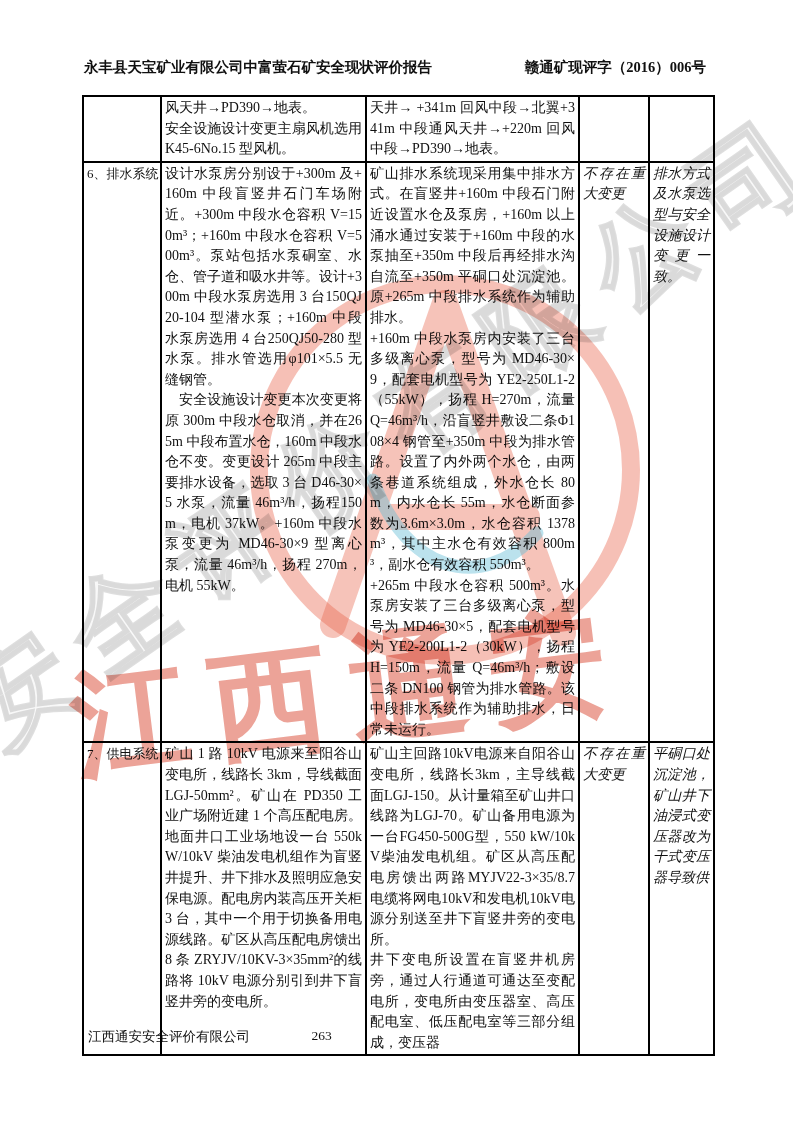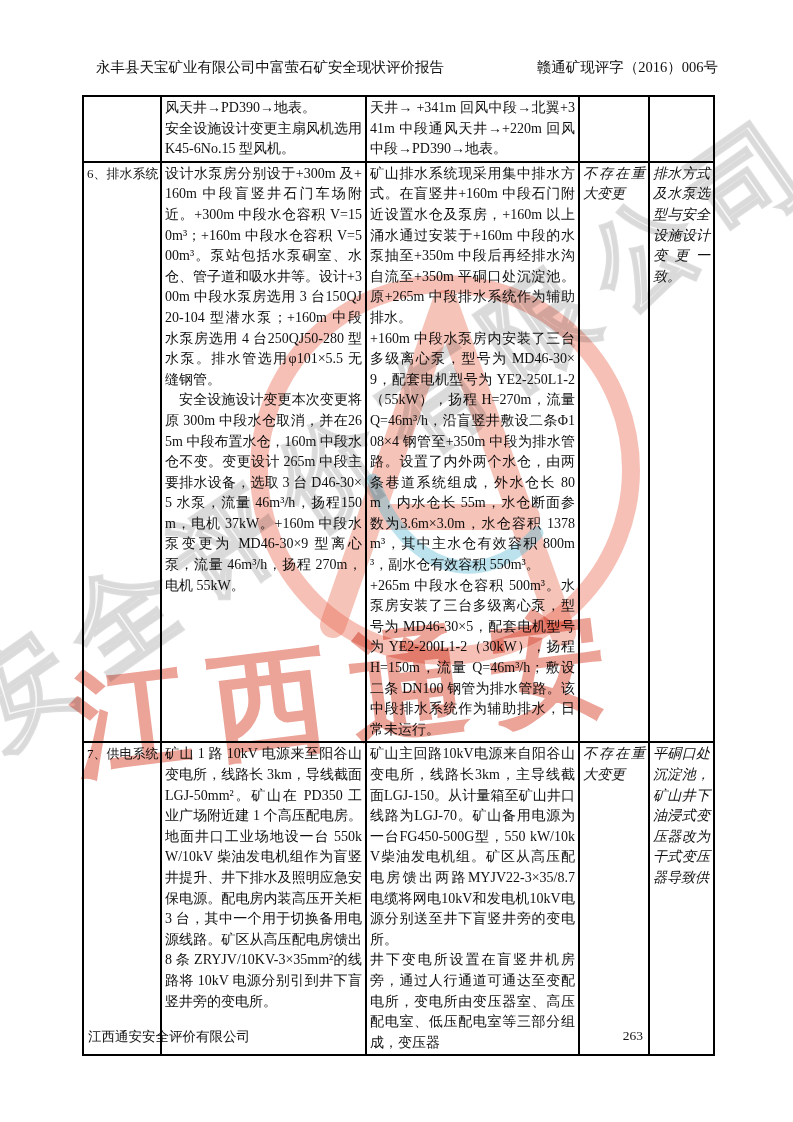--- a/index.html
+++ b/index.html
@@ -3,43 +3,43 @@
 <meta charset="utf-8">
 <style>
   html,body{margin:0;padding:0;background:#888;}
   .page{
     position:relative; width:793px; height:1122px; margin:0 auto;
     background:#ffffff; overflow:hidden;
     font-family:"Liberation Serif","DejaVu Serif",serif; color:#101010;
   }
   
   .hdr{
-    position:absolute; top:57px; left:96px; width:622px;
+    position:absolute; top:57px; left:84px; width:622px;
     display:flex; justify-content:space-between; align-items:baseline;
-    font-size:14.5px; line-height:20px; white-space:nowrap;
+    font-size:14.5px; line-height:20px; white-space:nowrap;font-weight:bold;
   }
   
   table.doc{
     position:absolute; left:82px; top:95px; width:631px;
     border-collapse:collapse; table-layout:fixed; z-index:2;
   }
   table.doc td{
     border:2px solid #000; vertical-align:top;
     padding:1px 3px; font-size:14px; line-height:20.6px; overflow:hidden;
   }
   .txt{ white-space:pre-wrap; text-align:justify; text-align-last:left; word-break:break-all; }
   td.vmid{ vertical-align:middle; }
   td.vbot{ vertical-align:bottom; }
   td.labelcell{ text-align:center; }
   .syslabel{ font-size:13px; white-space:nowrap; letter-spacing:0; }
   td.smallcol{ font-size:14px; line-height:24px;font-style:italic; }
   td.smallcol .txt{ text-align:justify; }
   
   .ftr-left{ position:absolute; left:88px; top:1028px; font-size:13.5px; white-space:nowrap; }
-  .ftr-num{ position:absolute; left:0; top:1028px; width:643px; text-align:right; font-size:13.5px; }
+  .ftr-num{ position:absolute; left:0; top:1028px; width:643px; text-align:center; font-size:13.5px; }
   
   .wm-gray{
     position:absolute; left:-480px; top:955px; z-index:1;
     transform:rotate(-35deg); transform-origin:0 0;
     font-size:105px; letter-spacing:22px; white-space:nowrap; font-weight:bold;
     color:rgba(205,205,205,0.14);
     -webkit-text-stroke:2.5px rgba(168,168,168,0.38);
     pointer-events:none;
   }
   .wm-stamp{

